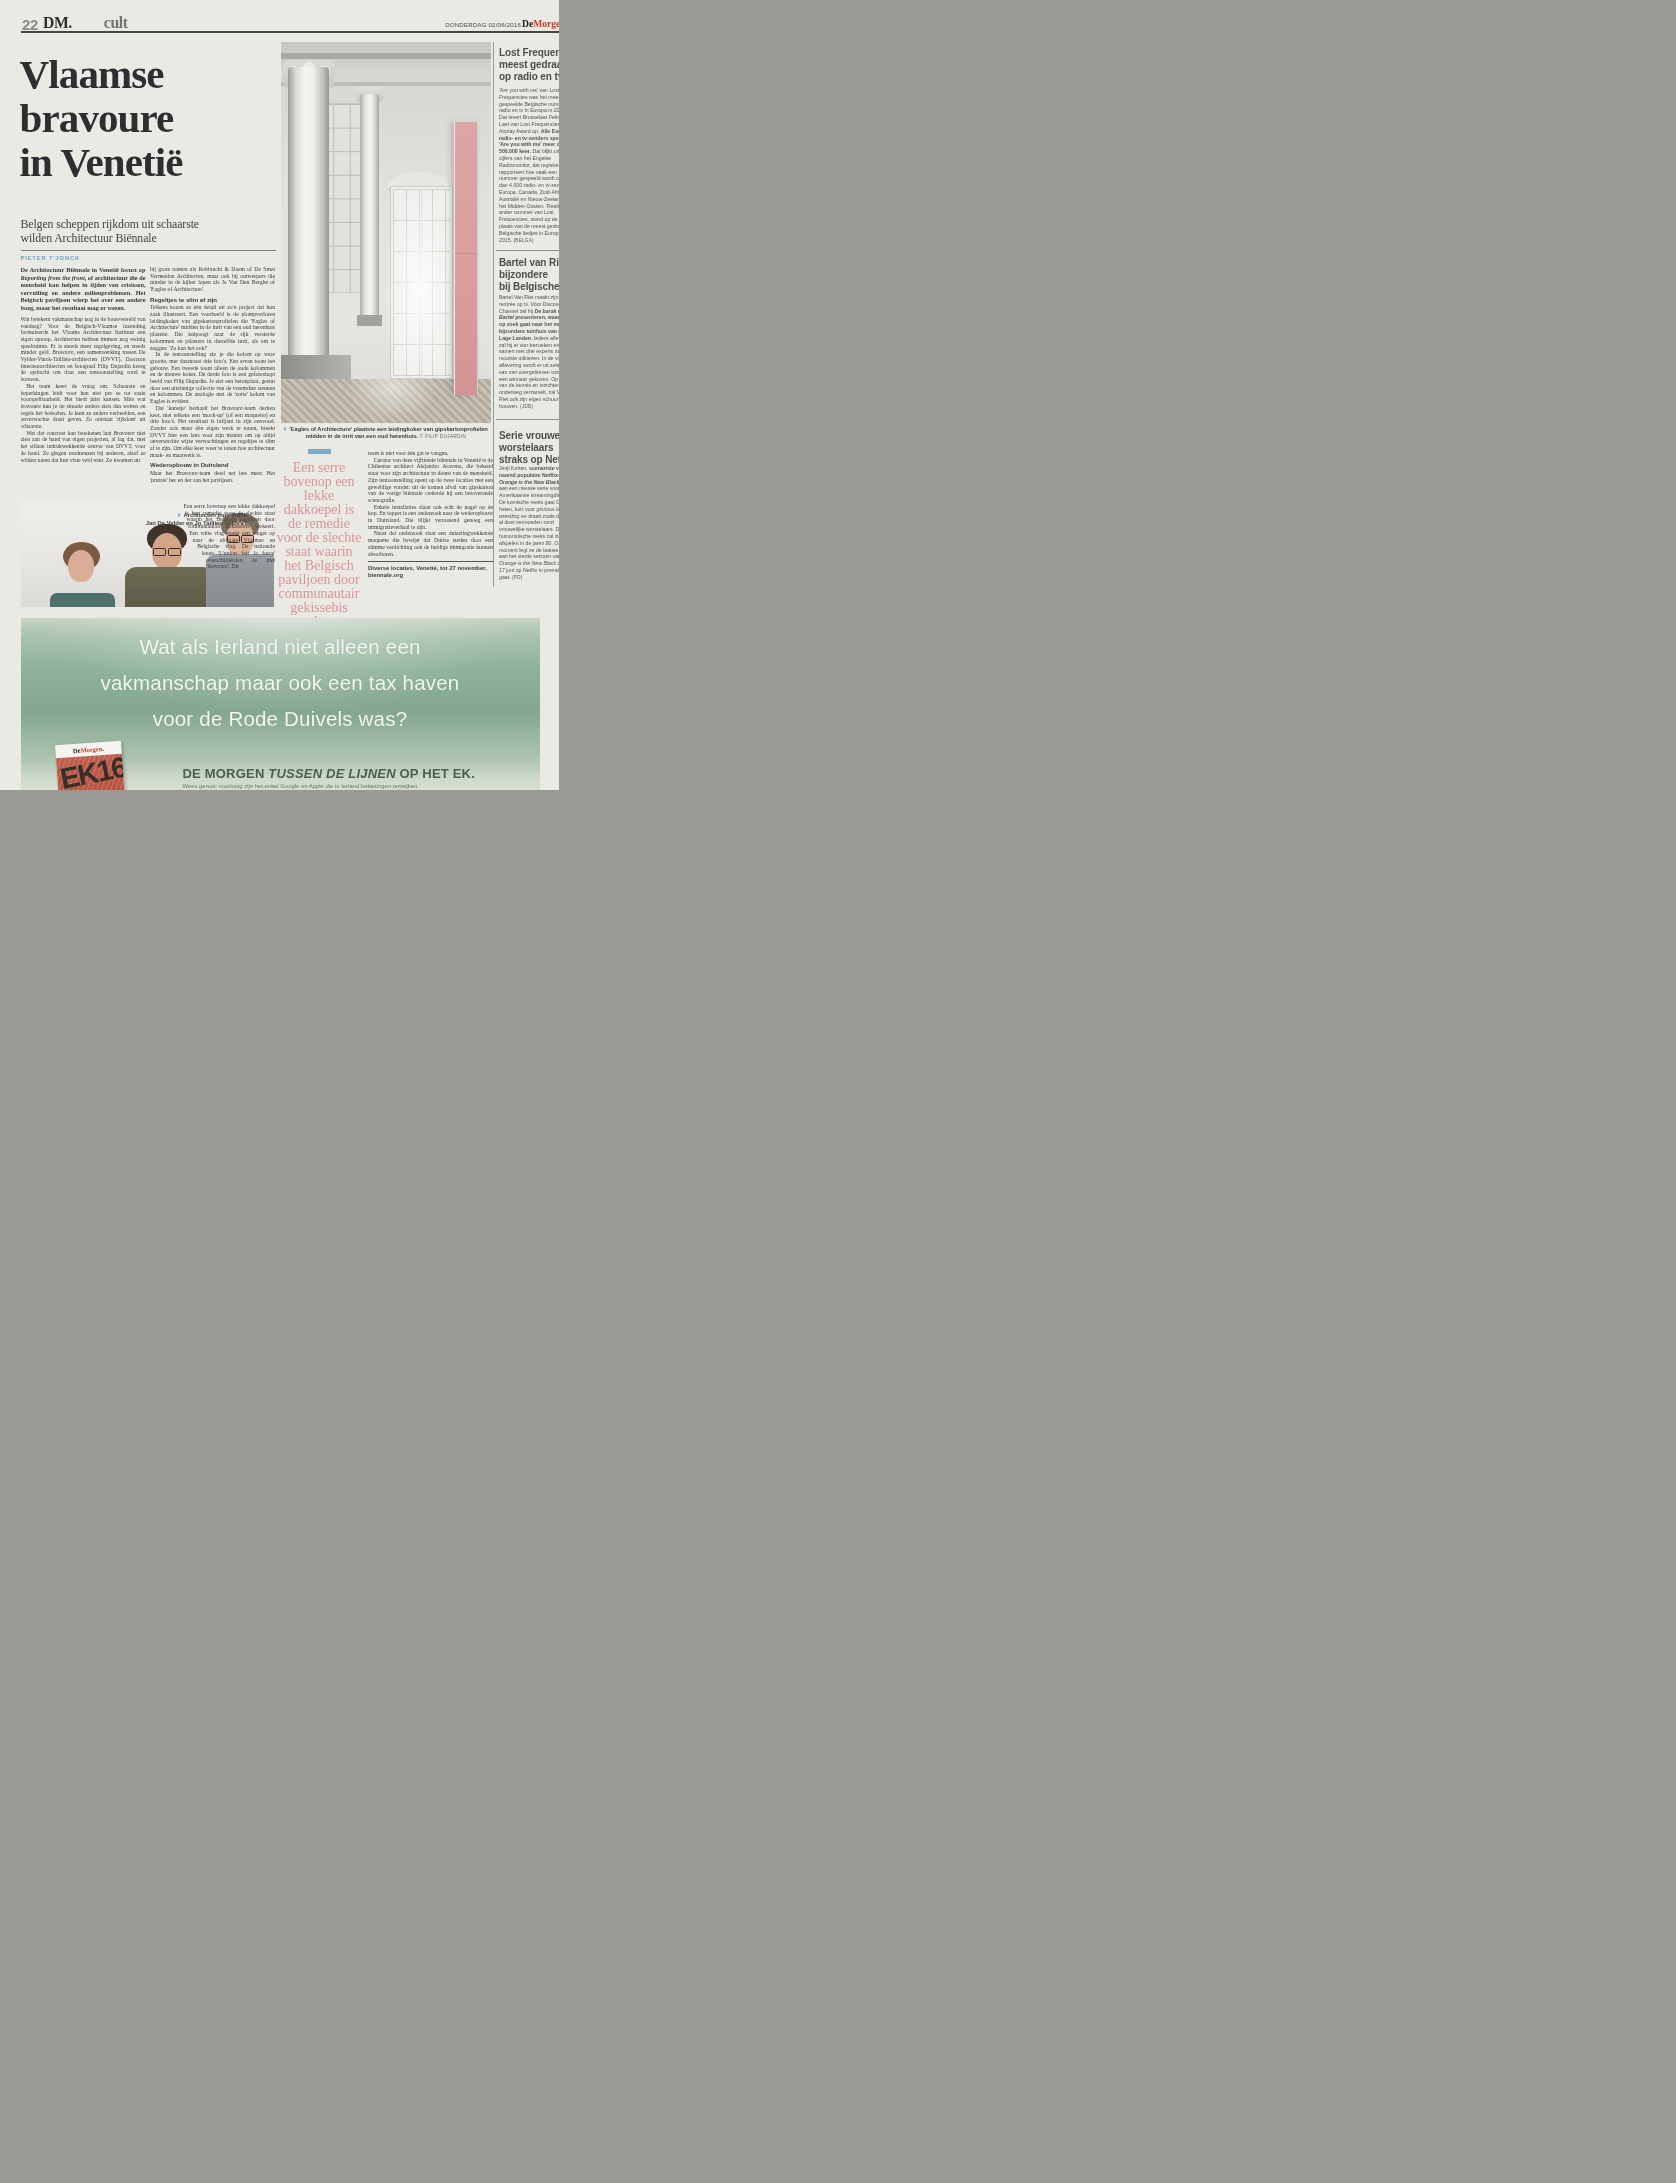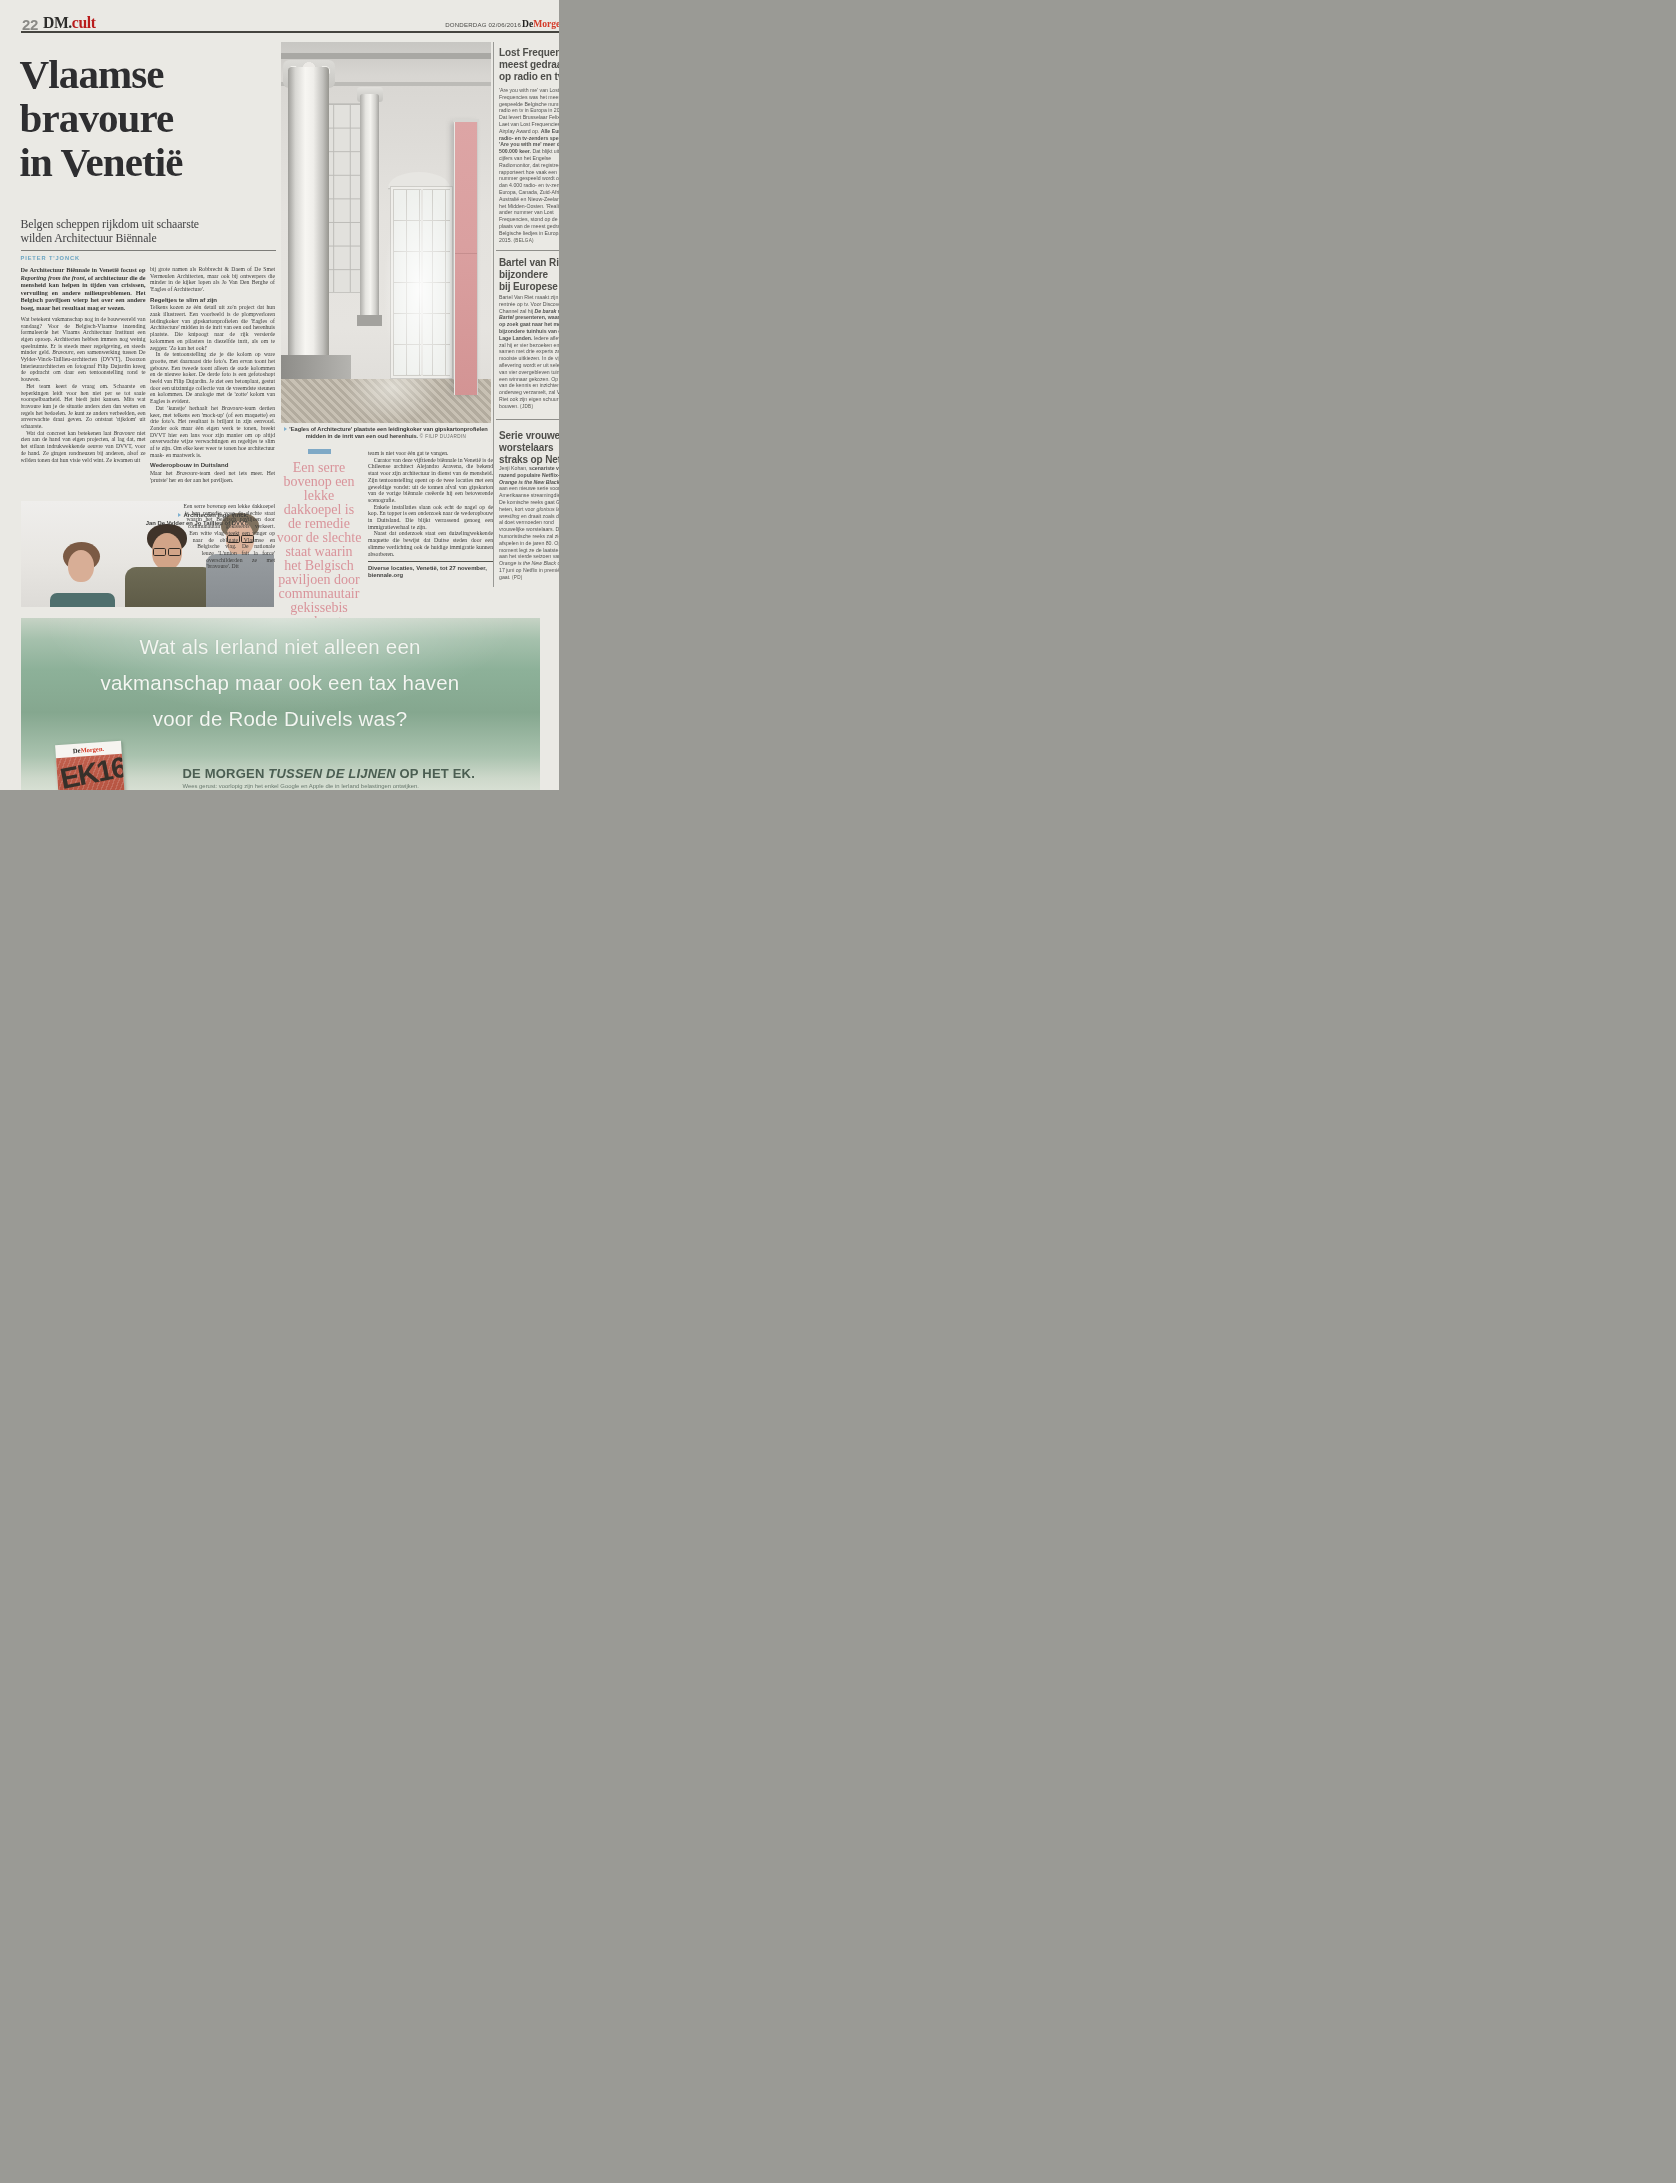--- a/index.html
+++ b/index.html
@@ -4,21 +4,21 @@
 <style>
   html,body{margin:0;padding:0;background:#9a9a95;}
   .page{position:relative;width:559px;height:790px;background:#eae9e4;overflow:hidden;
         font-family:"Liberation Serif","DejaVu Serif",serif;color:#3a3a38;}
   [data-interactable]{cursor:default;}
 
   
   .hdr-pagenum{position:absolute;left:22px;top:15.7px;font-family:"Liberation Sans",sans-serif;
                font-size:15px;font-weight:bold;color:#8a8a86;letter-spacing:-0.4px;}
   .hdr-section{position:absolute;left:43px;top:14.4px;font-size:15.7px;font-weight:bold;color:#2d2d2b;letter-spacing:-0.4px;}
-  .hdr-section .sec2{color:#b91c1c;}
+  .hdr-section .sec2{color:#737373;margin-left:32px;}
   .hdr-date{position:absolute;right:38px;top:21px;font-family:"Liberation Sans",sans-serif;
             font-size:6.1px;color:#4a4a46;letter-spacing:0.2px;}
   .hdr-brand{position:absolute;left:522px;top:18.3px;font-size:9.6px;font-weight:bold;color:#23211f;white-space:nowrap;}
   .hdr-brand .brand2{color:#d43a28;}
   .hdr-rule{position:absolute;left:21px;top:31px;width:538px;height:1.7px;background:#45443f;}
 
   
   .headline{position:absolute;left:19.6px;top:52px;width:245px;font-weight:bold;font-size:41px;
             line-height:44px;color:#2e2e30;letter-spacing:-0.9px;}
   .subhead{position:absolute;left:20.5px;top:217px;width:258px;font-size:11.8px;line-height:14.4px;color:#434345;letter-spacing:-0.1px;}
@@ -272,21 +272,21 @@
     <div data-interactable="false">Lost Frequencies</div>
     <div data-interactable="false">meest gedraaid</div>
     <div data-interactable="false">op radio en tv</div>
   </div>
   <div class="side side-body s1-bd" data-interactable="false"><span>'Are you with me' van Lost Frequencies was het meest gespeelde Belgische nummer op radio en tv in Europa in 2015. Dat levert Brusselaar Felix de Laet van Lost Frequencies de Airplay Award op. </span><span class="s-b">Alle Europese radio- en tv-zenders speelden 'Are you with me' meer dan 500.000 keer.</span><span> Dat blijkt uit de cijfers van het Engelse Radiomonitor, dat registreert en rapporteert hoe vaak een nummer gespeeld wordt op meer dan 4.000 radio- en tv-zenders in Europa, Canada, Zuid-Afrika, Australië en Nieuw-Zeeland en het Midden-Oosten. 'Reality', een ander nummer van Lost Frequencies, stond op de tweede plaats van de meest gedraaide Belgische liedjes in Europa in 2015. </span><span class="s-sm">(BELGA)</span></div>
   <div class="side-div d1" data-interactable="false"></div>
 
   <div class="side side-hl s2-hl" data-interactable="false">
     <div data-interactable="false">Bartel van Riet</div>
     <div data-interactable="false">bijzondere</div>
-    <div data-interactable="false">bij Europese</div>
+    <div data-interactable="false">bij Belgische</div>
   </div>
   <div class="side side-body s2-bd" data-interactable="false"><span>Bartel Van Riet maakt zijn rentrée op tv. Voor Discovery Channel zal hij </span><span class="s-bi">De barak van Bartel</span><span class="s-b"> presenteren, waarin hij op zoek gaat naar het meest bijzondere tuinhuis van de Lage Landen.</span><span> Iedere aflevering zal hij er vier bezoeken en samen met drie experts zal hij de mooiste uitkiezen. In de vijfde aflevering wordt er uit selectie van vier overgebleven tuinhuizen een winnaar gekozen. Op basis van de kennis en inzichten die hij onderweg verzamelt, zal Van Riet ook zijn eigen schuur bouwen. </span><span class="s-sm">(JDB)</span></div>
   <div class="side-div d2" data-interactable="false"></div>
 
   <div class="side side-hl s3-hl" data-interactable="false">
     <div data-interactable="false">Serie vrouwelijke</div>
     <div data-interactable="false">worstelaars</div>
     <div data-interactable="false">straks op Netflix</div>
   </div>
   <div class="side side-body s3-bd" data-interactable="false"><span>Jenji Kohan, </span><span class="s-b">scenariste van razend populaire Netflix-reeks</span><span> </span><span class="s-bi">Orange is the New Black</span><span> werkt aan een nieuwe serie voor de Amerikaanse streamingdienst. De komische reeks gaat </span><span class="s-i">Glow</span><span> heten, kort voor </span><span class="s-i">glorious ladies of wrestling</span><span> en draait zoals de titel al doet vermoeden rond vrouwelijke worstelaars. De humoristische reeks zal zich afspelen in de jaren 80. Op dit moment legt ze de laatste hand aan het vierde seizoen van </span><span class="s-i">Orange is the New Black</span><span> dat op 17 juni op Netflix in première gaat. </span><span class="s-sm">(PD)</span></div>

